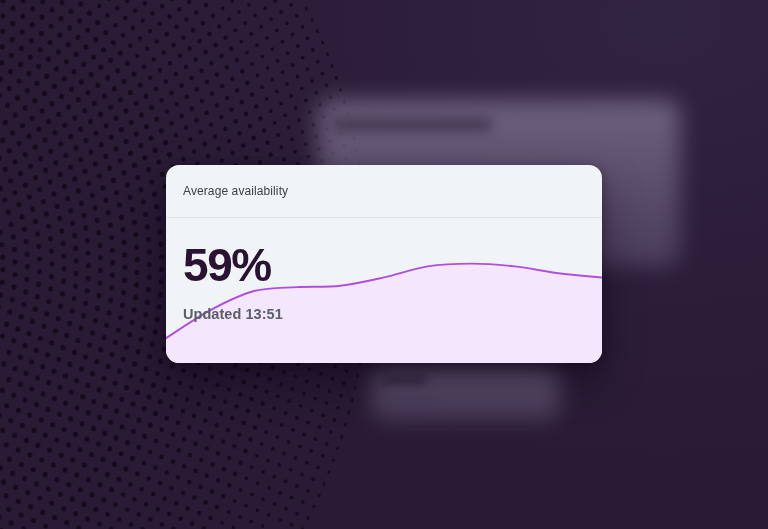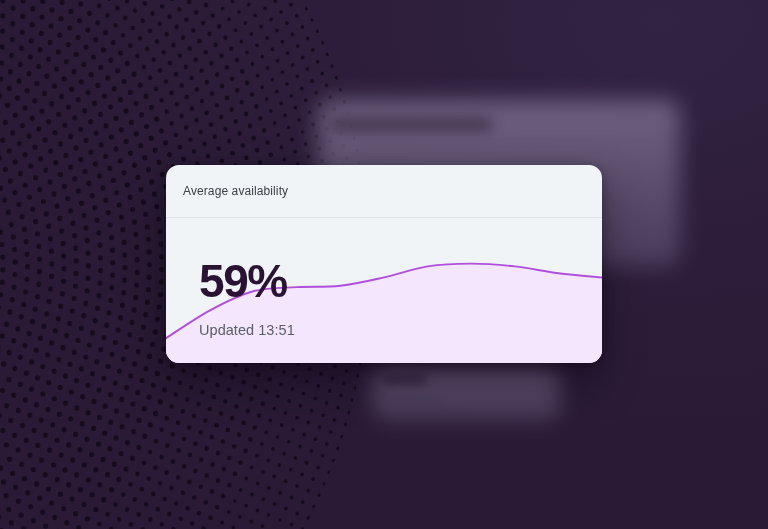--- a/index.html
+++ b/index.html
@@ -104,37 +104,37 @@
 
   #card-chart {
     position:absolute;
     left:0; top:0;
     width:436px; height:198px;
     z-index:1;
   }
 
   #card-body {
     position:absolute;
-    left:0; top:68px;
+    left:0; top:52px;
     width:100%; height:150px;
-    padding:26px 17px 0 33px;
+    padding:26px 17px 0 17px;
     z-index:2;
     pointer-events:none;
   }
   #metric-value {
     font-size:46px;
     font-weight:700;
     color:#2a1232;
     letter-spacing:-1.4px;
     line-height:.96;
   }
   #metric-updated {
     margin-top:19px;
     font-size:14.5px;
-    font-weight:400;
+    font-weight:700;
     color:#5a6066;
     letter-spacing:.05px;
   }
 </style>
 </head>
 <body>
 
 <div id="stage">
 
   <svg id="dot-pattern" viewBox="0 0 760 1190" xmlns="http://www.w3.org/2000/svg" aria-hidden="true">

